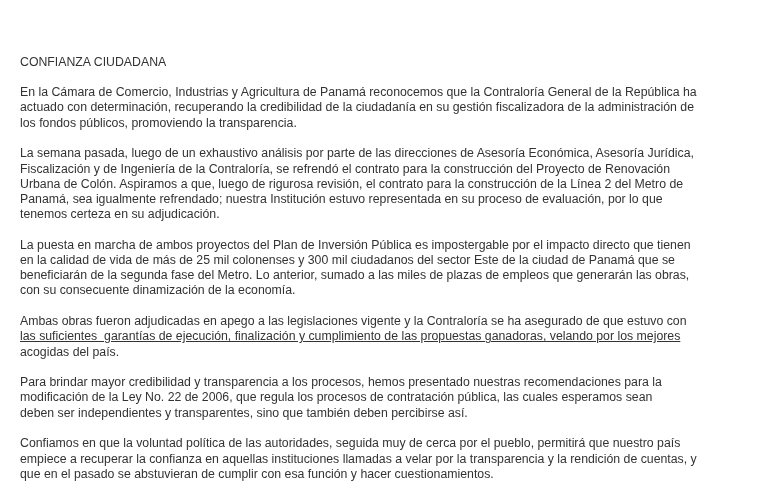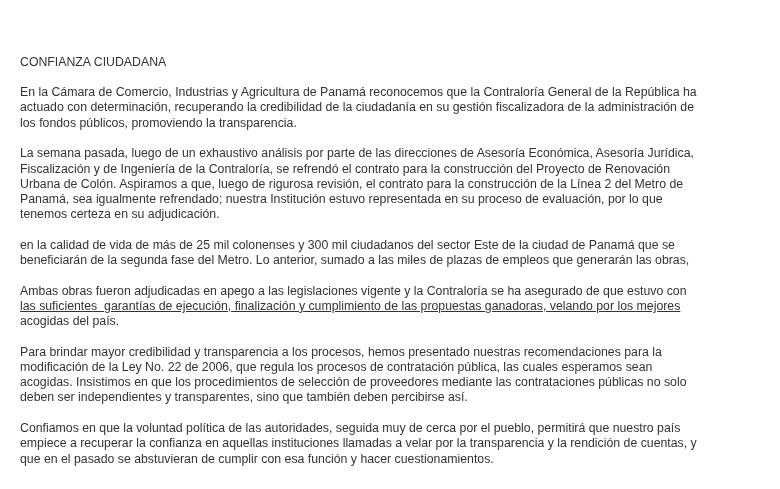--- a/index.html
+++ b/index.html
@@ -53,34 +53,35 @@
 
   <p>
     <span class="line">La semana pasada, luego de un exhaustivo análisis por parte de las direcciones de Asesoría Económica, Asesoría Jurídica,</span>
     <span class="line">Fiscalización y de Ingeniería de la Contraloría, se refrendó el contrato para la construcción del Proyecto de Renovación</span>
     <span class="line">Urbana de Colón. Aspiramos a que, luego de rigurosa revisión, el contrato para la construcción de la Línea 2 del Metro de</span>
     <span class="line">Panamá, sea igualmente refrendado; nuestra Institución estuvo representada en su proceso de evaluación, por lo que</span>
     <span class="line">tenemos certeza en su adjudicación.</span>
   </p>
 
   <p>
+    <span class="line">La puesta en marcha de ambos proyectos del Plan de Inversión Pública es impostergable por el impacto directo que tienen</span>
     <span class="line">en la calidad de vida de más de 25 mil colonenses y 300 mil ciudadanos del sector Este de la ciudad de Panamá que se</span>
     <span class="line">beneficiarán de la segunda fase del Metro. Lo anterior, sumado a las miles de plazas de empleos que generarán las obras,</span>
+    <span class="line">con su consecuente dinamización de la economía.</span>
   </p>
 
   <p>
     <span class="line">Ambas obras fueron adjudicadas en apego a las legislaciones vigente y la Contraloría se ha asegurado de que estuvo con</span>
     <span class="line" style="white-space: pre; text-decoration: underline;">las suficientes  garantías de ejecución, finalización y cumplimiento de las propuestas ganadoras, velando por los mejores</span>
     <span class="line">acogidas del país.</span>
   </p>
 
   <p>
     <span class="line">Para brindar mayor credibilidad y transparencia a los procesos, hemos presentado nuestras recomendaciones para la</span>
     <span class="line">modificación de la Ley No. 22 de 2006, que regula los procesos de contratación pública, las cuales esperamos sean</span>
-    <span class="line">acogidas. Insistimos en que los procedimientos de selección de proveedores mediante las contrataciones públicas no solo</span>
     <span class="line">deben ser independientes y transparentes, sino que también deben percibirse así.</span>
   </p>
 
   <p>
     <span class="line">Confiamos en que la voluntad política de las autoridades, seguida muy de cerca por el pueblo, permitirá que nuestro país</span>
     <span class="line">empiece a recuperar la confianza en aquellas instituciones llamadas a velar por la transparencia y la rendición de cuentas, y</span>
     <span class="line">que en el pasado se abstuvieran de cumplir con esa función y hacer cuestionamientos.</span>
   </p>
 </div>
 

